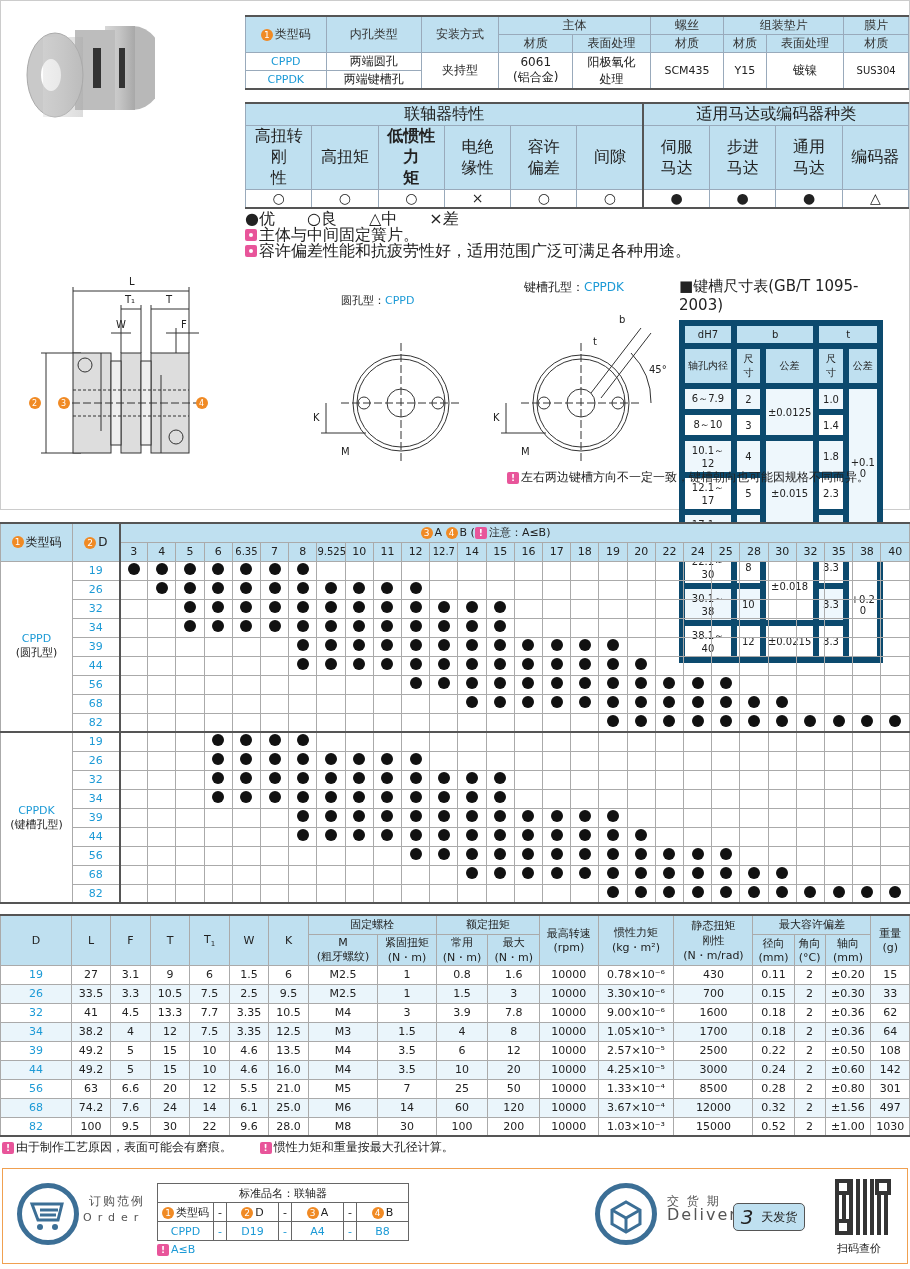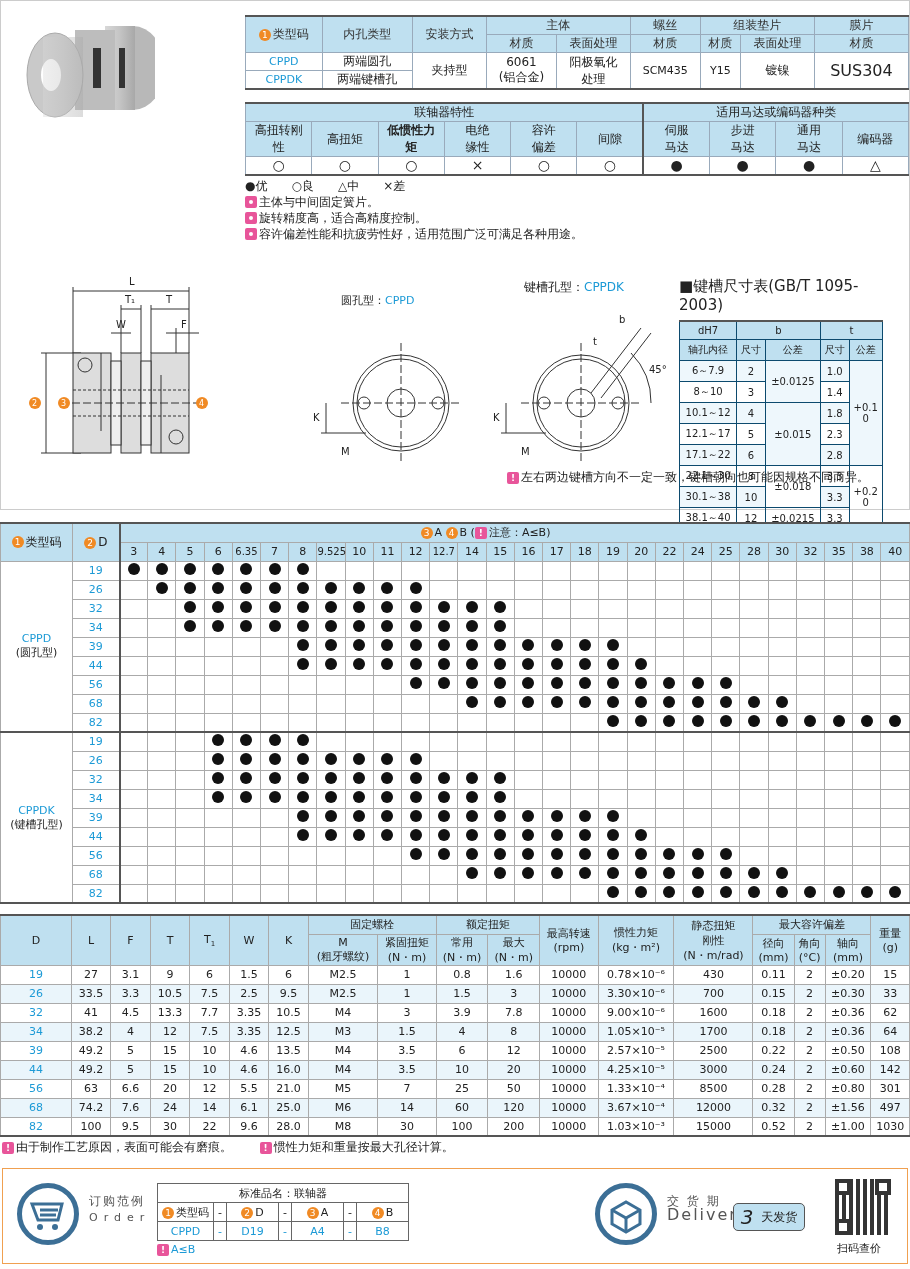--- a/index.html
+++ b/index.html
@@ -10,25 +10,25 @@
 .hd{background:#bfe0f0}
 .blue{color:#1c9ad6}
 .num-badge{display:inline-block;width:12px;height:12px;border-radius:50%;background:#f08a24;color:#fff;font-size:9px;line-height:12px;text-align:center;margin-right:2px;vertical-align:middle}
 .warn{display:inline-block;width:12px;height:12px;border-radius:2px;background:#e8559a;color:#fff;font-size:9px;line-height:12px;text-align:center;font-weight:bold;margin-right:2px;vertical-align:middle}
 .pinkc{display:inline-block;width:12px;height:12px;border-radius:2px;background:#e8559a;position:relative;margin-right:2px;vertical-align:middle}
 .pinkc::after{content:"";position:absolute;left:2px;top:2px;width:8px;height:8px;border-radius:50%;background:#fff;box-sizing:border-box;border:2px solid #e8559a}
 
 .t1 td,.t1 th{border:1px solid #9ab;font-size:12px;height:17px;padding:0 2px}
 .t1{border-top:2px solid #555;border-bottom:2px solid #555}
 .t1 th{color:#333}
-.t2 td,.t2 th{border:1px solid #9ab;font-size:12px;padding:0 2px}
+.t2 td,.t2 th{border:1px solid #9ab;font-size:16px;padding:0 2px}
 .t2{border-top:2px solid #555;border-bottom:2px solid #555}
-.legend{font-size:12px;line-height:16px}
-
-.kw td,.kw th{border:1px solid #0c4a6e;font-size:10px;height:17px;padding:3px 2px}
+.legend{font-size:16px;line-height:16px}
+
+.kw td,.kw th{border:6px solid #0c4a6e;font-size:10px;height:17px;padding:3px 2px}
 .kw{border-top:2px solid #555;border-bottom:2px solid #555}
 .kw tr.alt td{background:#eef7fc}
 
 .mx td,.mx th{border:1px solid #aaa;font-size:11px;height:19px;padding:0}
 .mx{border-top:2px solid #555;border-bottom:2px solid #555;table-layout:fixed}
 .dot{display:inline-block;width:12px;height:12px;border-radius:50%;background:#111}
 .grp{border-bottom:2px solid #555 !important}
 
 .dm td,.dm th{border:1px solid #aaa;font-size:11px;height:19px;padding:0 1px}
 .dm{border-top:2px solid #555;border-bottom:2px solid #555}
@@ -92,21 +92,21 @@
               <div>6061</div>
               <div>(铝合金)</div>
             </td>
         <td rowspan="2">
               <div>阳极氧化</div>
               <div>处理</div>
             </td>
         <td rowspan="2" style="font-size:11px">SCM435</td>
         <td rowspan="2" style="font-size:11px">Y15</td>
         <td rowspan="2">镀镍</td>
-        <td rowspan="2" style="font-size:16px">SUS304</td>
+        <td rowspan="2" style="font-size:10px">SUS304</td>
       </tr>
       <tr>
         <td class="blue" style="font-size:11px">CPPDK</td>
         <td>两端键槽孔</td>
       </tr>
     </tbody>
       </table>
   </div>
 
   <div style="position:absolute;left:244px;top:101px;width:664px">
@@ -168,21 +168,20 @@
             <td style="height: 18px; font-size: 14px; border-left: 2px solid rgb(85, 85, 85);">●</td>
             <td style="height: 18px; font-size: 14px;">●</td>
             <td style="height: 18px; font-size: 14px;">●</td>
             <td style="height: 18px; font-size: 14px;">△</td>
           </tr>
     </tbody>
       </table>
     <div class="legend" style="margin-top:2px">
       <div>●优　　○良　　△中　　×差</div>
       <div><span class="pinkc"></span><span>主体与中间固定簧片。</span></div>
-      <div><span class="pinkc"></span><span>旋转精度高，适合高精度控制。</span></div>
       <div><span class="pinkc"></span><span>容许偏差性能和抗疲劳性好，适用范围广泛可满足各种用途。</span></div>
     </div>
   </div>
 
   <div style="position:absolute;left:20px;top:272px;width:650px;height:200px">
     <svg width="650" height="200" viewBox="0 0 650 200" font-family="DejaVu Sans, sans-serif" font-size="10">
       <g stroke="#333" fill="none" stroke-width="1">
 
         <line x1="52" y1="14" x2="52" y2="80"></line>
           <line x1="168" y1="14" x2="168" y2="80"></line>
@@ -1213,21 +1212,21 @@
         <g fill="none" stroke="#3c6f96" stroke-width="3">
           <path d="M10 16 H40 L36 32 H16 Z"></path>
           <line x1="18" y1="22" x2="36" y2="22"></line>
           <line x1="18" y1="27" x2="34" y2="27"></line>
         </g>
         <circle cx="18" cy="39" r="3" fill="#3c6f96"></circle>
         <circle cx="33" cy="39" r="3" fill="#3c6f96"></circle>
       </svg>
   </div>
   <div style="position:absolute;left:86px;top:24px;font-size:12px;color:#555;letter-spacing:2px">订购范例</div>
-  <div style="position:absolute;left:86px;top:42px;font-size:11px;color:#555;letter-spacing:6px">Order</div>
+  <div style="position:absolute;left:80px;top:42px;font-size:11px;color:#555;letter-spacing:6px">Order</div>
   <div style="position:absolute;left:154px;top:14px">
     <table class="ot">
       <tbody>
           <tr>
             <td colspan="7">标准品名：联轴器</td>
           </tr>
       <tr>
         <td><span class="num-badge">1</span><span>类型码</span></td>
         <td>-</td>
         <td style="width:52px"><span class="num-badge">2</span><span>D</span></td>

